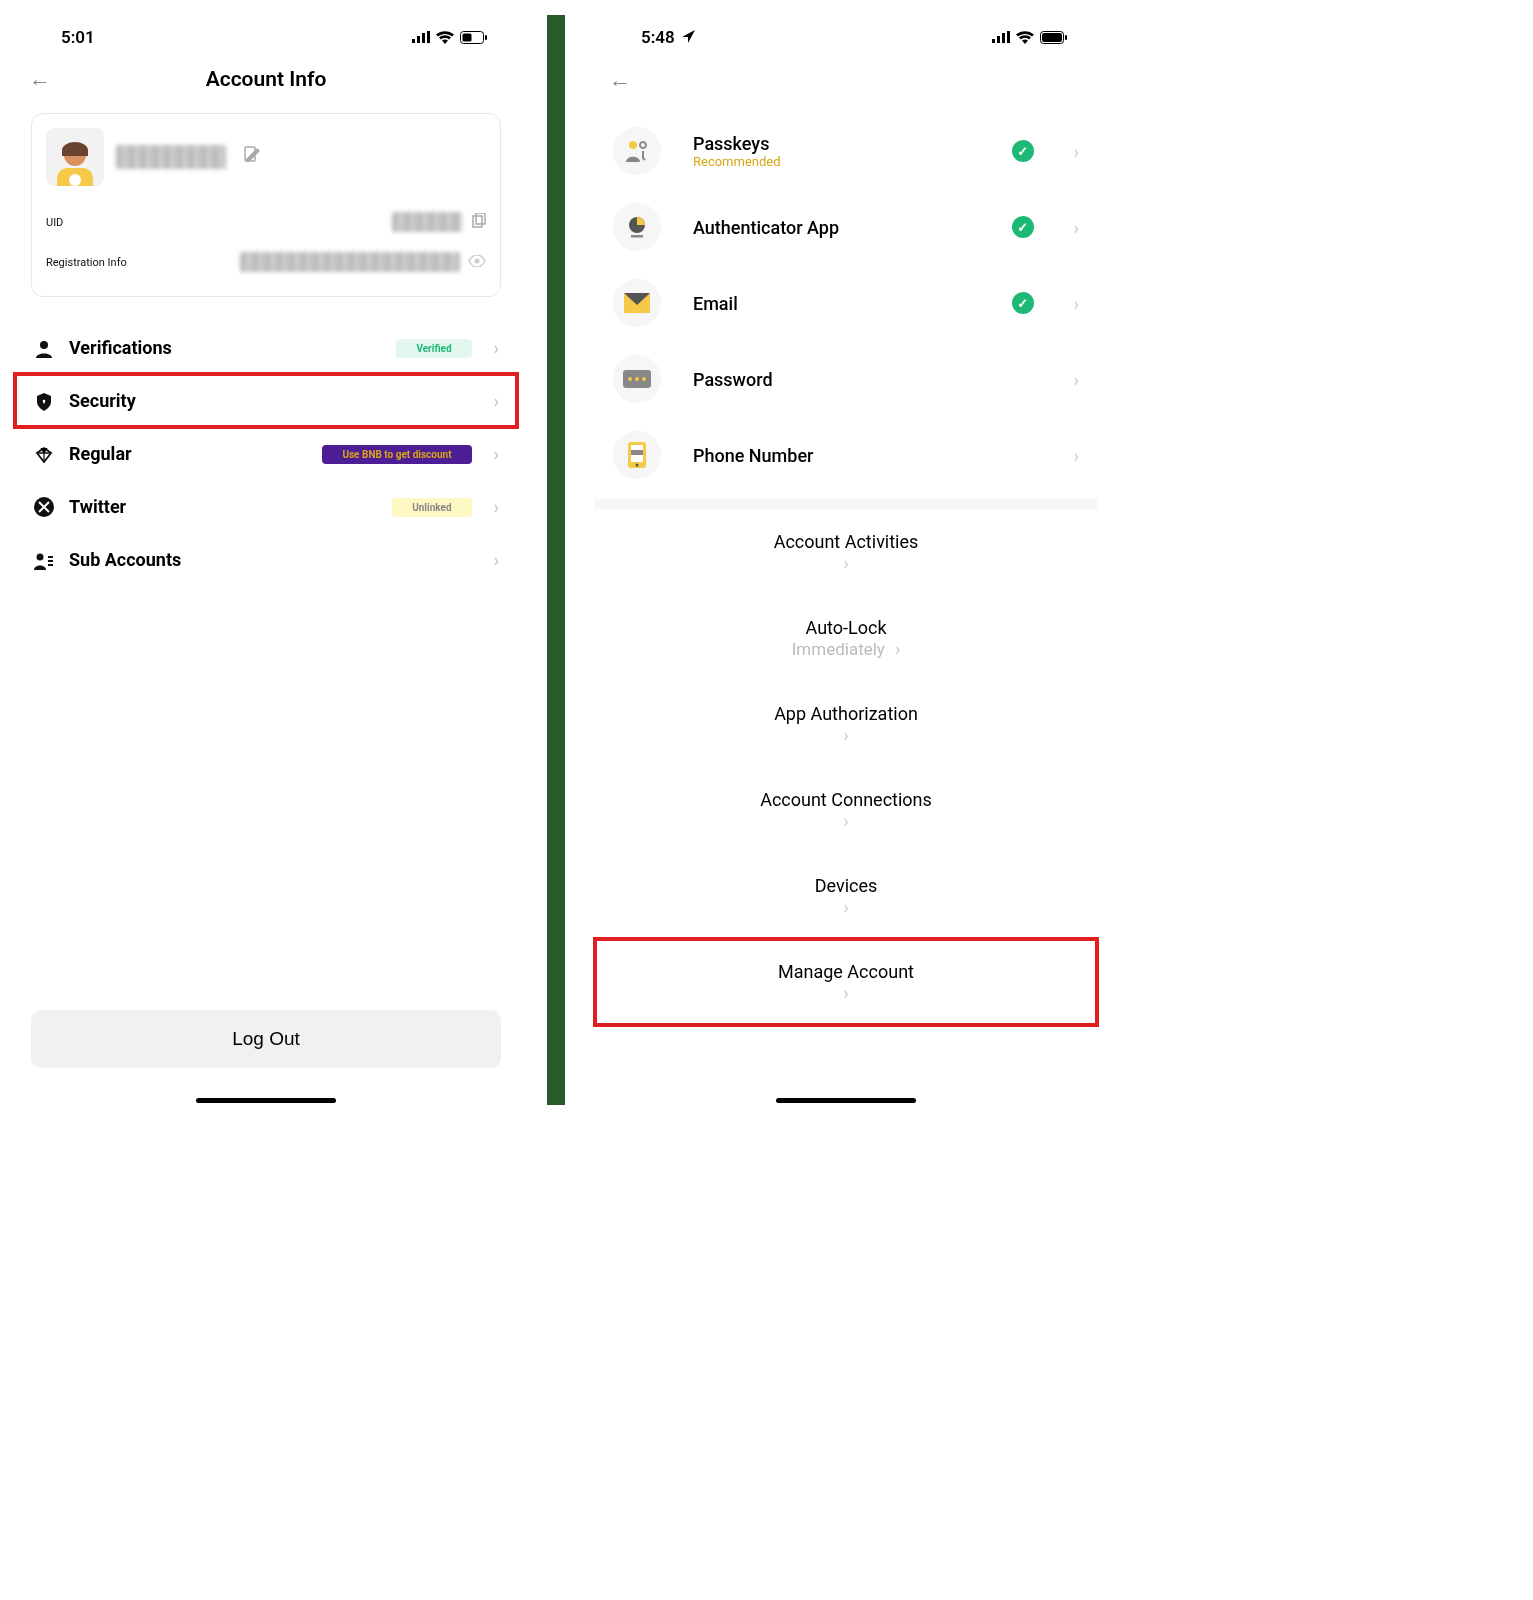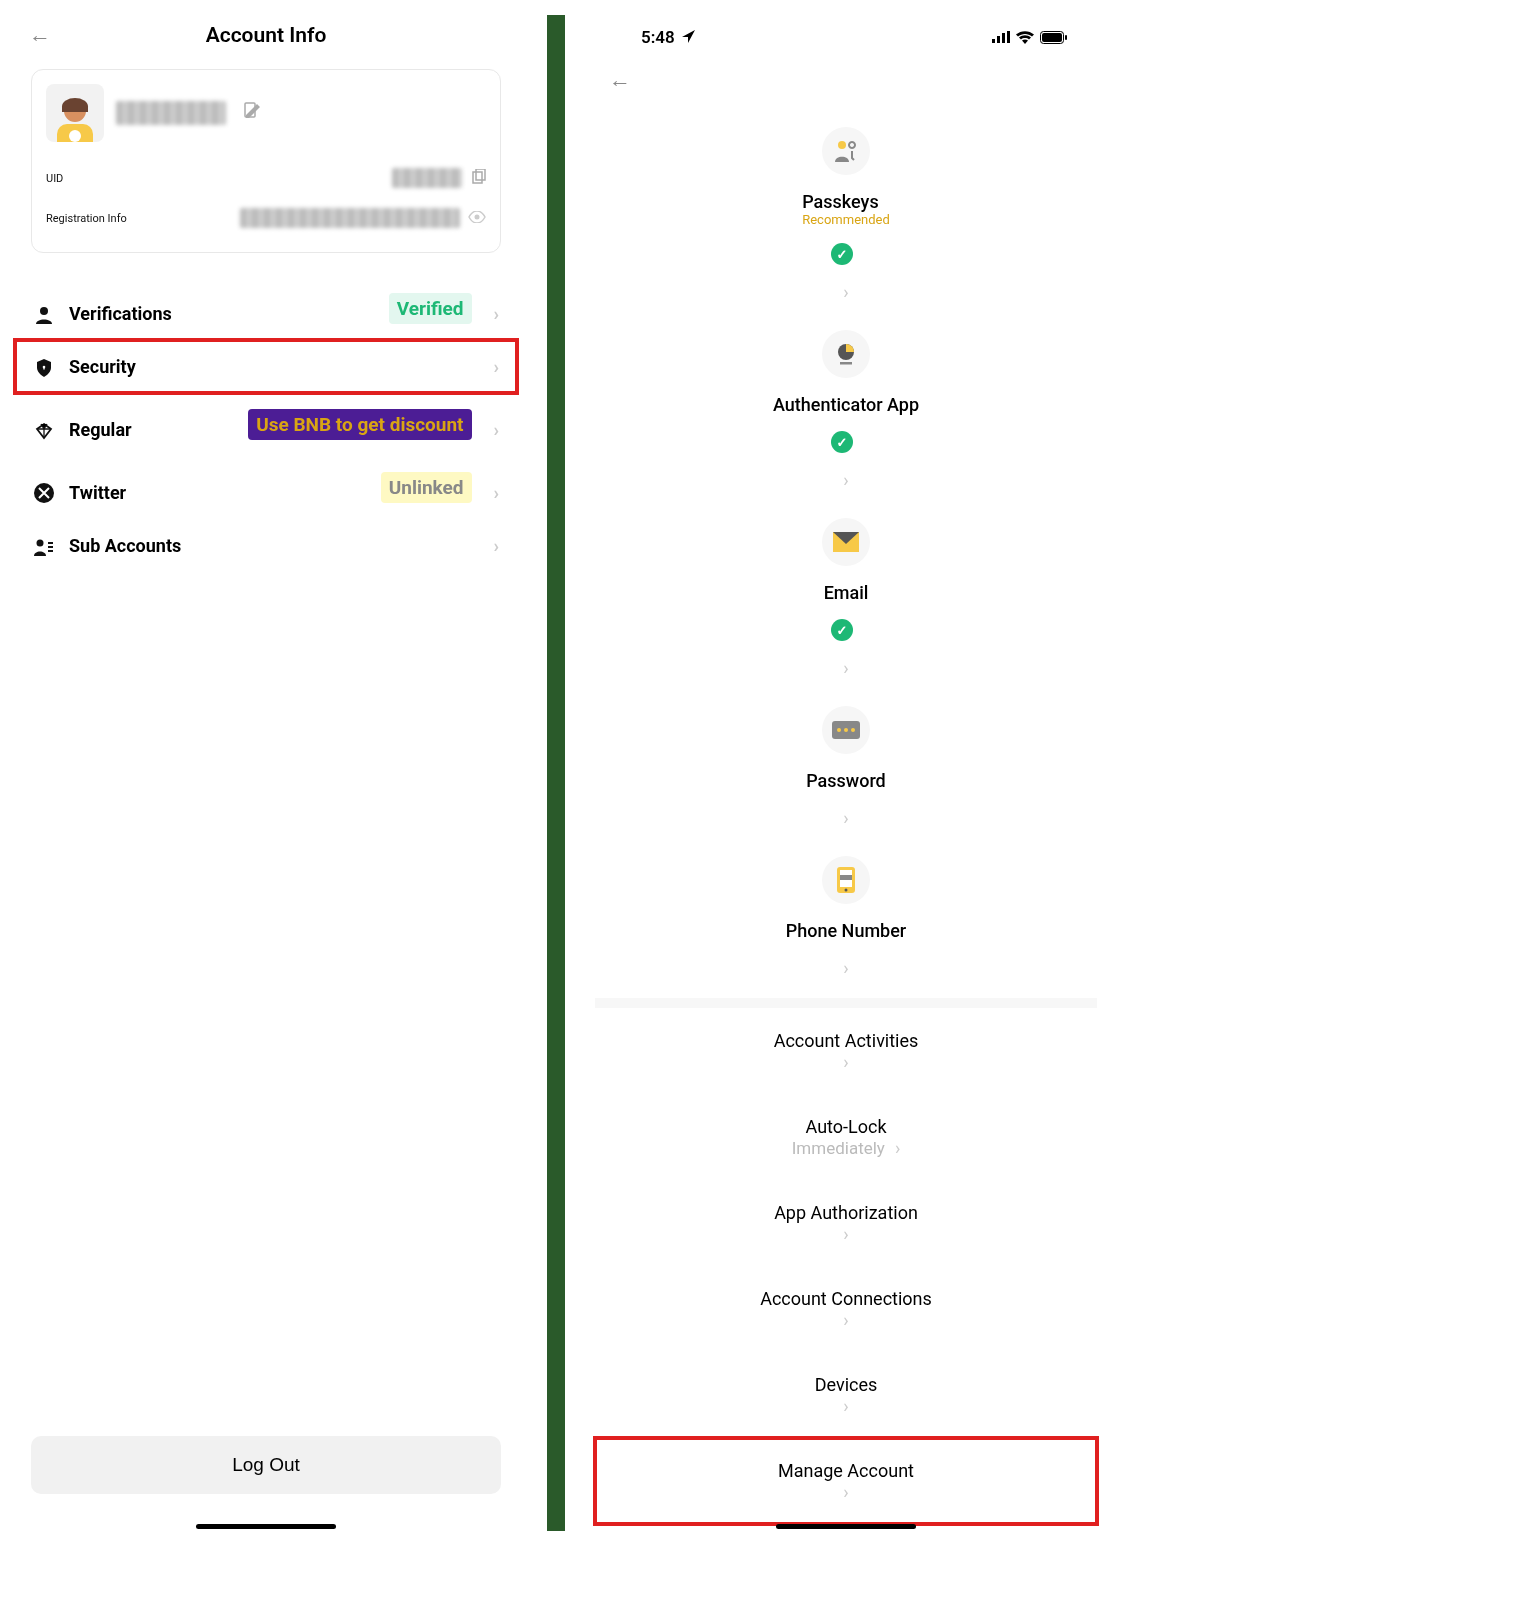--- a/index.html
+++ b/index.html
@@ -106,22 +106,22 @@
     display:flex;
     align-items:flex-end;
     padding:16px 18px;
     gap:14px;
     cursor:pointer;
     font-weight:bold;
   }
   .menu-item .icon { width:22px; display:flex; justify-content:center; color:#111;}
   .menu-item .label { font-size:18px; flex:1; }
   .menu-item .badge {
-    font-size:19px;
-    padding:4px 8px;
+    font-size:10px;
+    padding:4px 20px;
     border-radius:4px;
     margin-right:8px;
   }
   .badge-verified { background:#e3f7ef; color:#1db875; }
   .badge-bnb { background:#4c1d95; color:#d9a514; }
   .badge-unlinked { background:#fef9c3; color:#888; }
   .chevron { color:#ccc; font-size:18px; }
   .highlight-red { outline:4px solid #e02020; outline-offset:-2px; }
   .logout-btn {
     margin:auto 16px 24px;
@@ -139,23 +139,22 @@
     background:#000;
     border-radius:3px;
     margin:6px auto 2px;
   }
   
   .r-section { padding-top:4px; }
   .r-item {
     display:flex;
     align-items:center;
     padding:14px 18px;
-    gap:16px;
+    gap:32px;
     cursor:pointer;
-    flex-direction:column;
   }
   .r-icon-circle {
     width:48px; height:48px; border-radius:50%;
     background:#f6f6f6;
     display:flex; align-items:center; justify-content:center;
     flex-shrink:0;
   }
   .r-item .r-text { flex:1; }
   .r-title { font-size:18px; font-weight:500; }
   .r-sub { font-size:13px; color:#d9a514; }
@@ -175,20 +174,45 @@
     font-size:18px;
     cursor:pointer;
     flex-direction:column;
   }
   .r-plain .right { display:flex; align-items:center; gap:10px; color:#bbb; font-size:17px;}
 </style>
 </head>
 <body>
 
 <div class="phone">
+  <div class="status-bar">
+    <span>5:01</span>
+    <div class="status-right">
+      <span class="signal-icon">
+        <svg width="18" height="12" viewBox="0 0 18 12">
+            <rect x="0" y="8" width="3" height="4" fill="#000"></rect>
+            <rect x="5" y="5" width="3" height="7" fill="#000"></rect>
+            <rect x="10" y="2" width="3" height="10" fill="#000"></rect>
+            <rect x="15" y="0" width="3" height="12" fill="#000"></rect>
+          </svg>
+      </span>
+      <span class="wifi-icon">
+        <svg width="18" height="13" viewBox="0 0 18 13">
+            <path d="M9 13 L12 9.5 C10.3 8 7.7 8 6 9.5 Z M3 6.5 C6.5 3.5 11.5 3.5 15 6.5 L13 8.5 C10.8 6.6 7.2 6.6 5 8.5 Z M0 3.5 C5 -1 13 -1 18 3.5 L16 5.5 C12.2 2 5.8 2 2 5.5 Z" fill="#000"></path>
+          </svg>
+      </span>
+      <span class="battery-icon">
+        <svg width="27" height="13" viewBox="0 0 27 13">
+            <rect x="0.5" y="0.5" width="23" height="12" rx="3" fill="none" stroke="#000" stroke-width="1"></rect>
+            <rect x="2.5" y="2.5" width="9" height="8" rx="1.5" fill="#000"></rect>
+            <rect x="25" y="4" width="2" height="5" rx="1" fill="#000"></rect>
+          </svg>
+      </span>
+    </div>
+  </div>
 
   <div class="header-bar">
     <span class="back-arrow">←</span>
     <span class="header-title">Account Info</span>
   </div>
 
   <div class="card">
     <div class="profile-row">
       <div class="avatar">
         <div class="avatar-head"></div>

